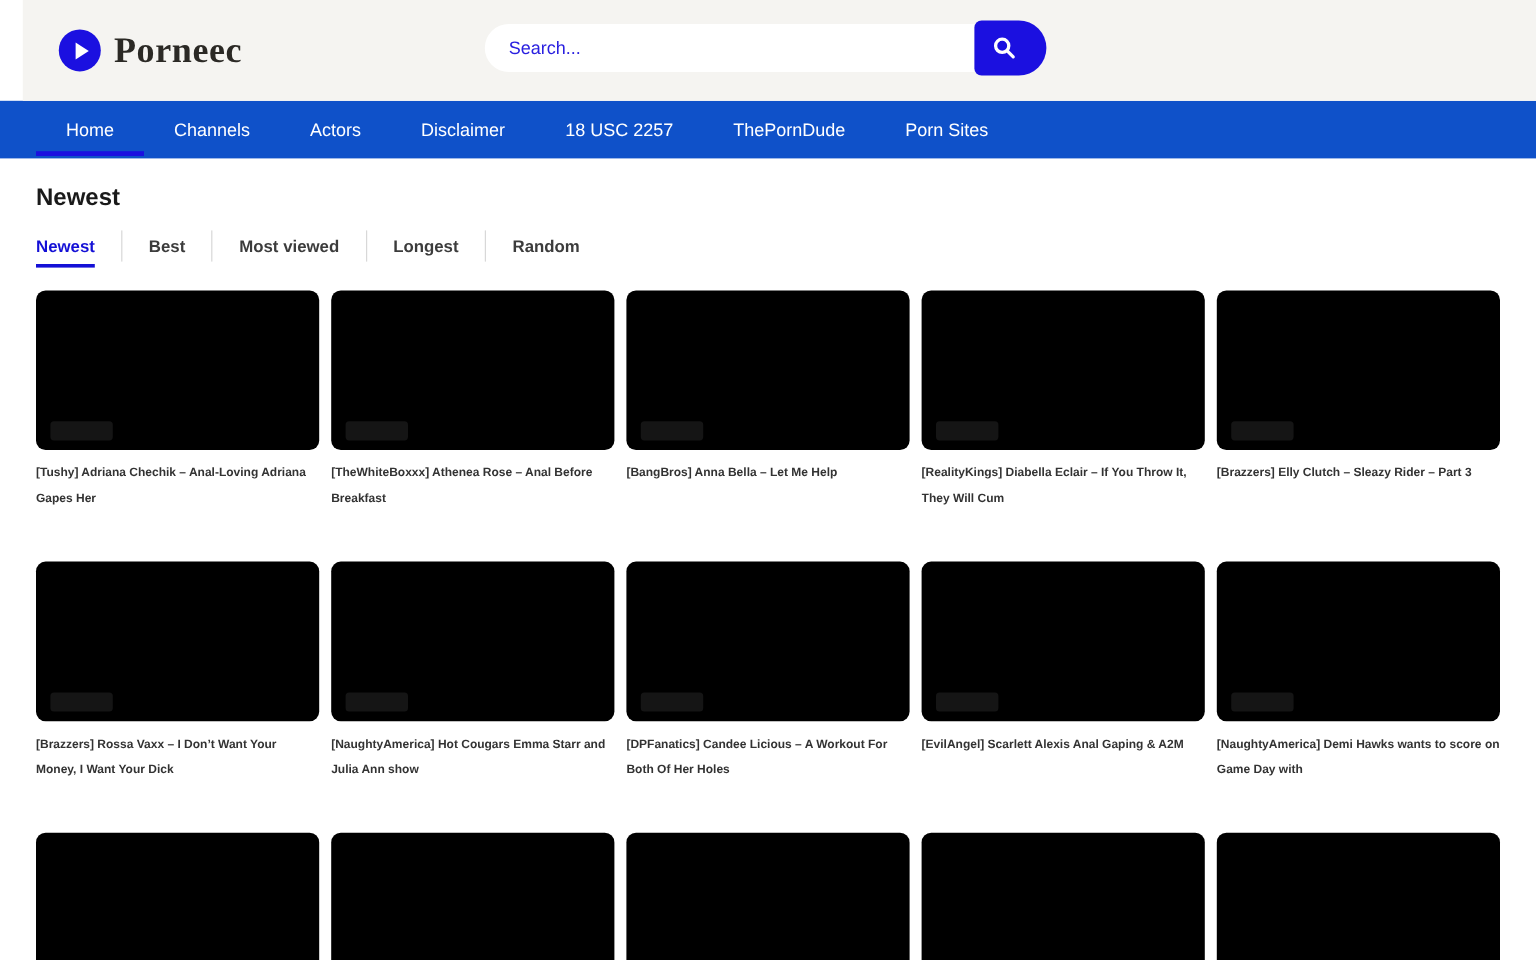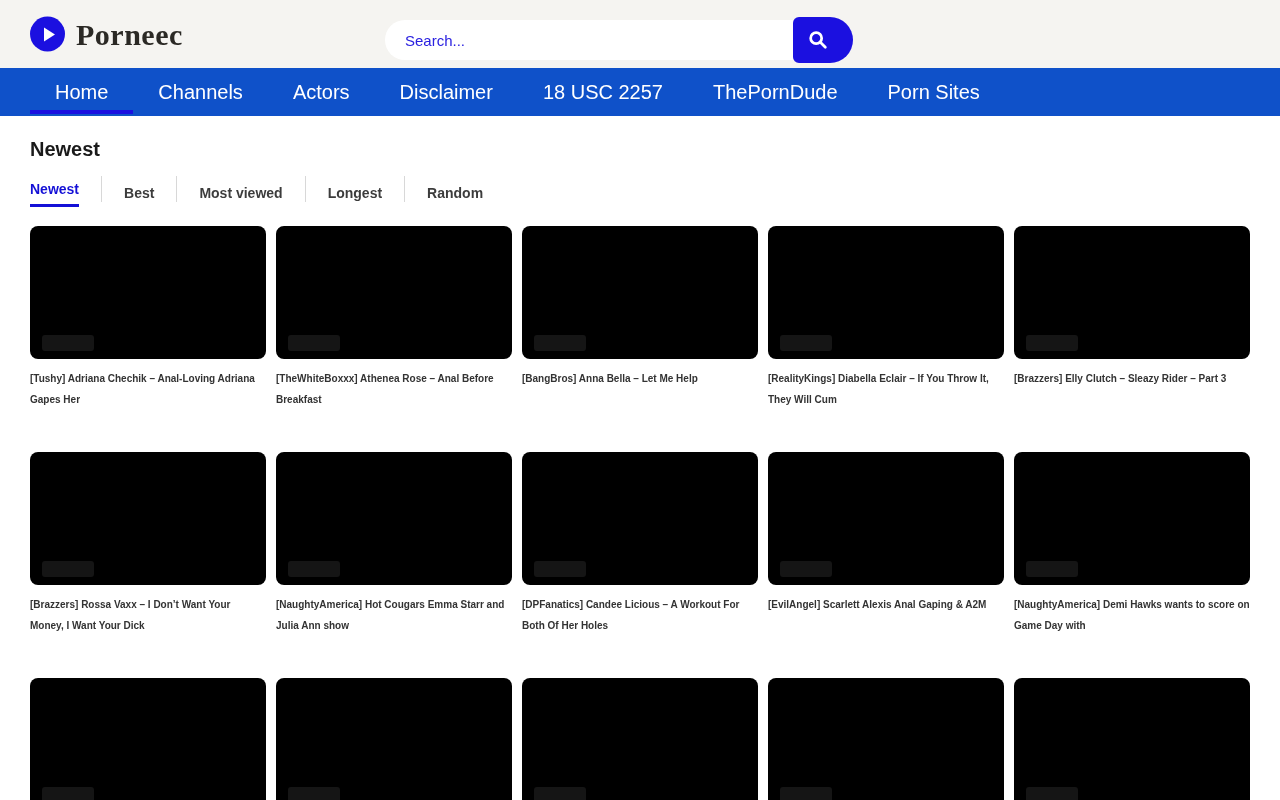--- a/index.html
+++ b/index.html
@@ -1,43 +1,43 @@
 <!DOCTYPE html>
 <html><head>
 <meta charset="utf-8">
 <style>
   * { box-sizing: border-box; margin: 0; padding: 0; }
   html, body { width: 1280px; height: 800px; overflow: hidden; }
   body { background: #ffffff; font-family: "Liberation Sans", sans-serif; position: relative; }
 
   
-  .header { height: 68px; background: #f5f4f1; position: relative; }
+  .header { height: 84px; background: #f5f4f1; position: relative; margin-left: 19px; }
   .brand { position: absolute; left: 30px; top: 50%; transform: translateY(-50%); display: flex; align-items: center; gap: 11px; }
   .logo-circle { width: 35px; height: 35px; border-radius: 50%; background: #1b10e0; display: flex; align-items: center; justify-content: center; }
   .play-tri { width: 0; height: 0; border-top: 7px solid transparent; border-bottom: 7px solid transparent; border-left: 11px solid #ffffff; margin-left: 3px; }
   .brand-name { font-family: "Liberation Serif", "DejaVu Serif", serif; font-weight: 700; font-size: 30px; color: #2b2925; letter-spacing: 0.5px; }
 
   .searchbar { position: absolute; left: 385px; top: 17px; width: 468px; height: 46px; display: flex; align-items: center; }
   .search-input { width: 408px; height: 40px; border: none; outline: none; background: #ffffff; border-radius: 20px 0 0 20px; padding: 0 20px; font-size: 15px; color: #1b10e0; font-family: "Liberation Sans", sans-serif; }
   .search-input::placeholder { color: #2a20e0; opacity: 1; }
   .search-btn { width: 60px; height: 46px; border: none; background: #1b10e0; border-radius: 6px 23px 23px 6px; cursor: pointer; display: flex; align-items: center; justify-content: center; padding-right: 10px; }
 
   
   .nav { height: 48px; background: #0f51c9; display: flex; align-items: stretch; padding-left: 30px; }
-  .nav-item { position: relative; display: flex; align-items: center; padding: 0 25px; color: #ffffff; font-size: 20px; text-decoration: none; cursor: pointer; }
+  .nav-item { position: relative; display: flex; align-items: center; padding: 0 25px; color: #ffffff; font-size: 15px; text-decoration: none; cursor: pointer; }
   .nav-item.active::after { content: ""; position: absolute; left: 0; right: 0; bottom: 2px; height: 4px; background: #1b10e0; }
 
   
   .main { padding: 0 30px; }
   .page-heading { margin-top: 22px; font-size: 20px; font-weight: 700; color: #1a1a1a; }
 
   .tabs { display: flex; margin-top: 15px; align-items: center; }
   .tab { padding: 0 22px; cursor: pointer; display: flex; align-items: center; height: 26px; }
   .tab:first-child { padding-left: 0; }
-  .tab + .tab { border-left: 1px solid #d8d8d8; align-items: flex-end; }
+  .tab + .tab { border-left: 1px solid #d8d8d8; }
   .tab-label { font-size: 14px; font-weight: 700; color: #3c3c3c; line-height: 17px; }
   .tab.active .tab-label { color: #1410d6; border-bottom: 3px solid #1410d6; padding-bottom: 6px; margin-bottom: -9px; }
 
   .grid { display: grid; grid-template-columns: repeat(5, 1fr); column-gap: 10px; row-gap: 42px; margin-top: 24px; }
   .card { cursor: pointer; }
   .thumb { height: 133px; background: #000000; border-radius: 8px; position: relative; }
   .duration-badge { position: absolute; left: 12px; bottom: 8px; width: 52px; height: 16px; background: #151515; border-radius: 3px; }
   .v-title { margin-top: 9px; font-size: 10px; font-weight: 700; color: #333333; line-height: 21px; max-height: 42px; overflow: hidden; }
 </style>
 </head>

